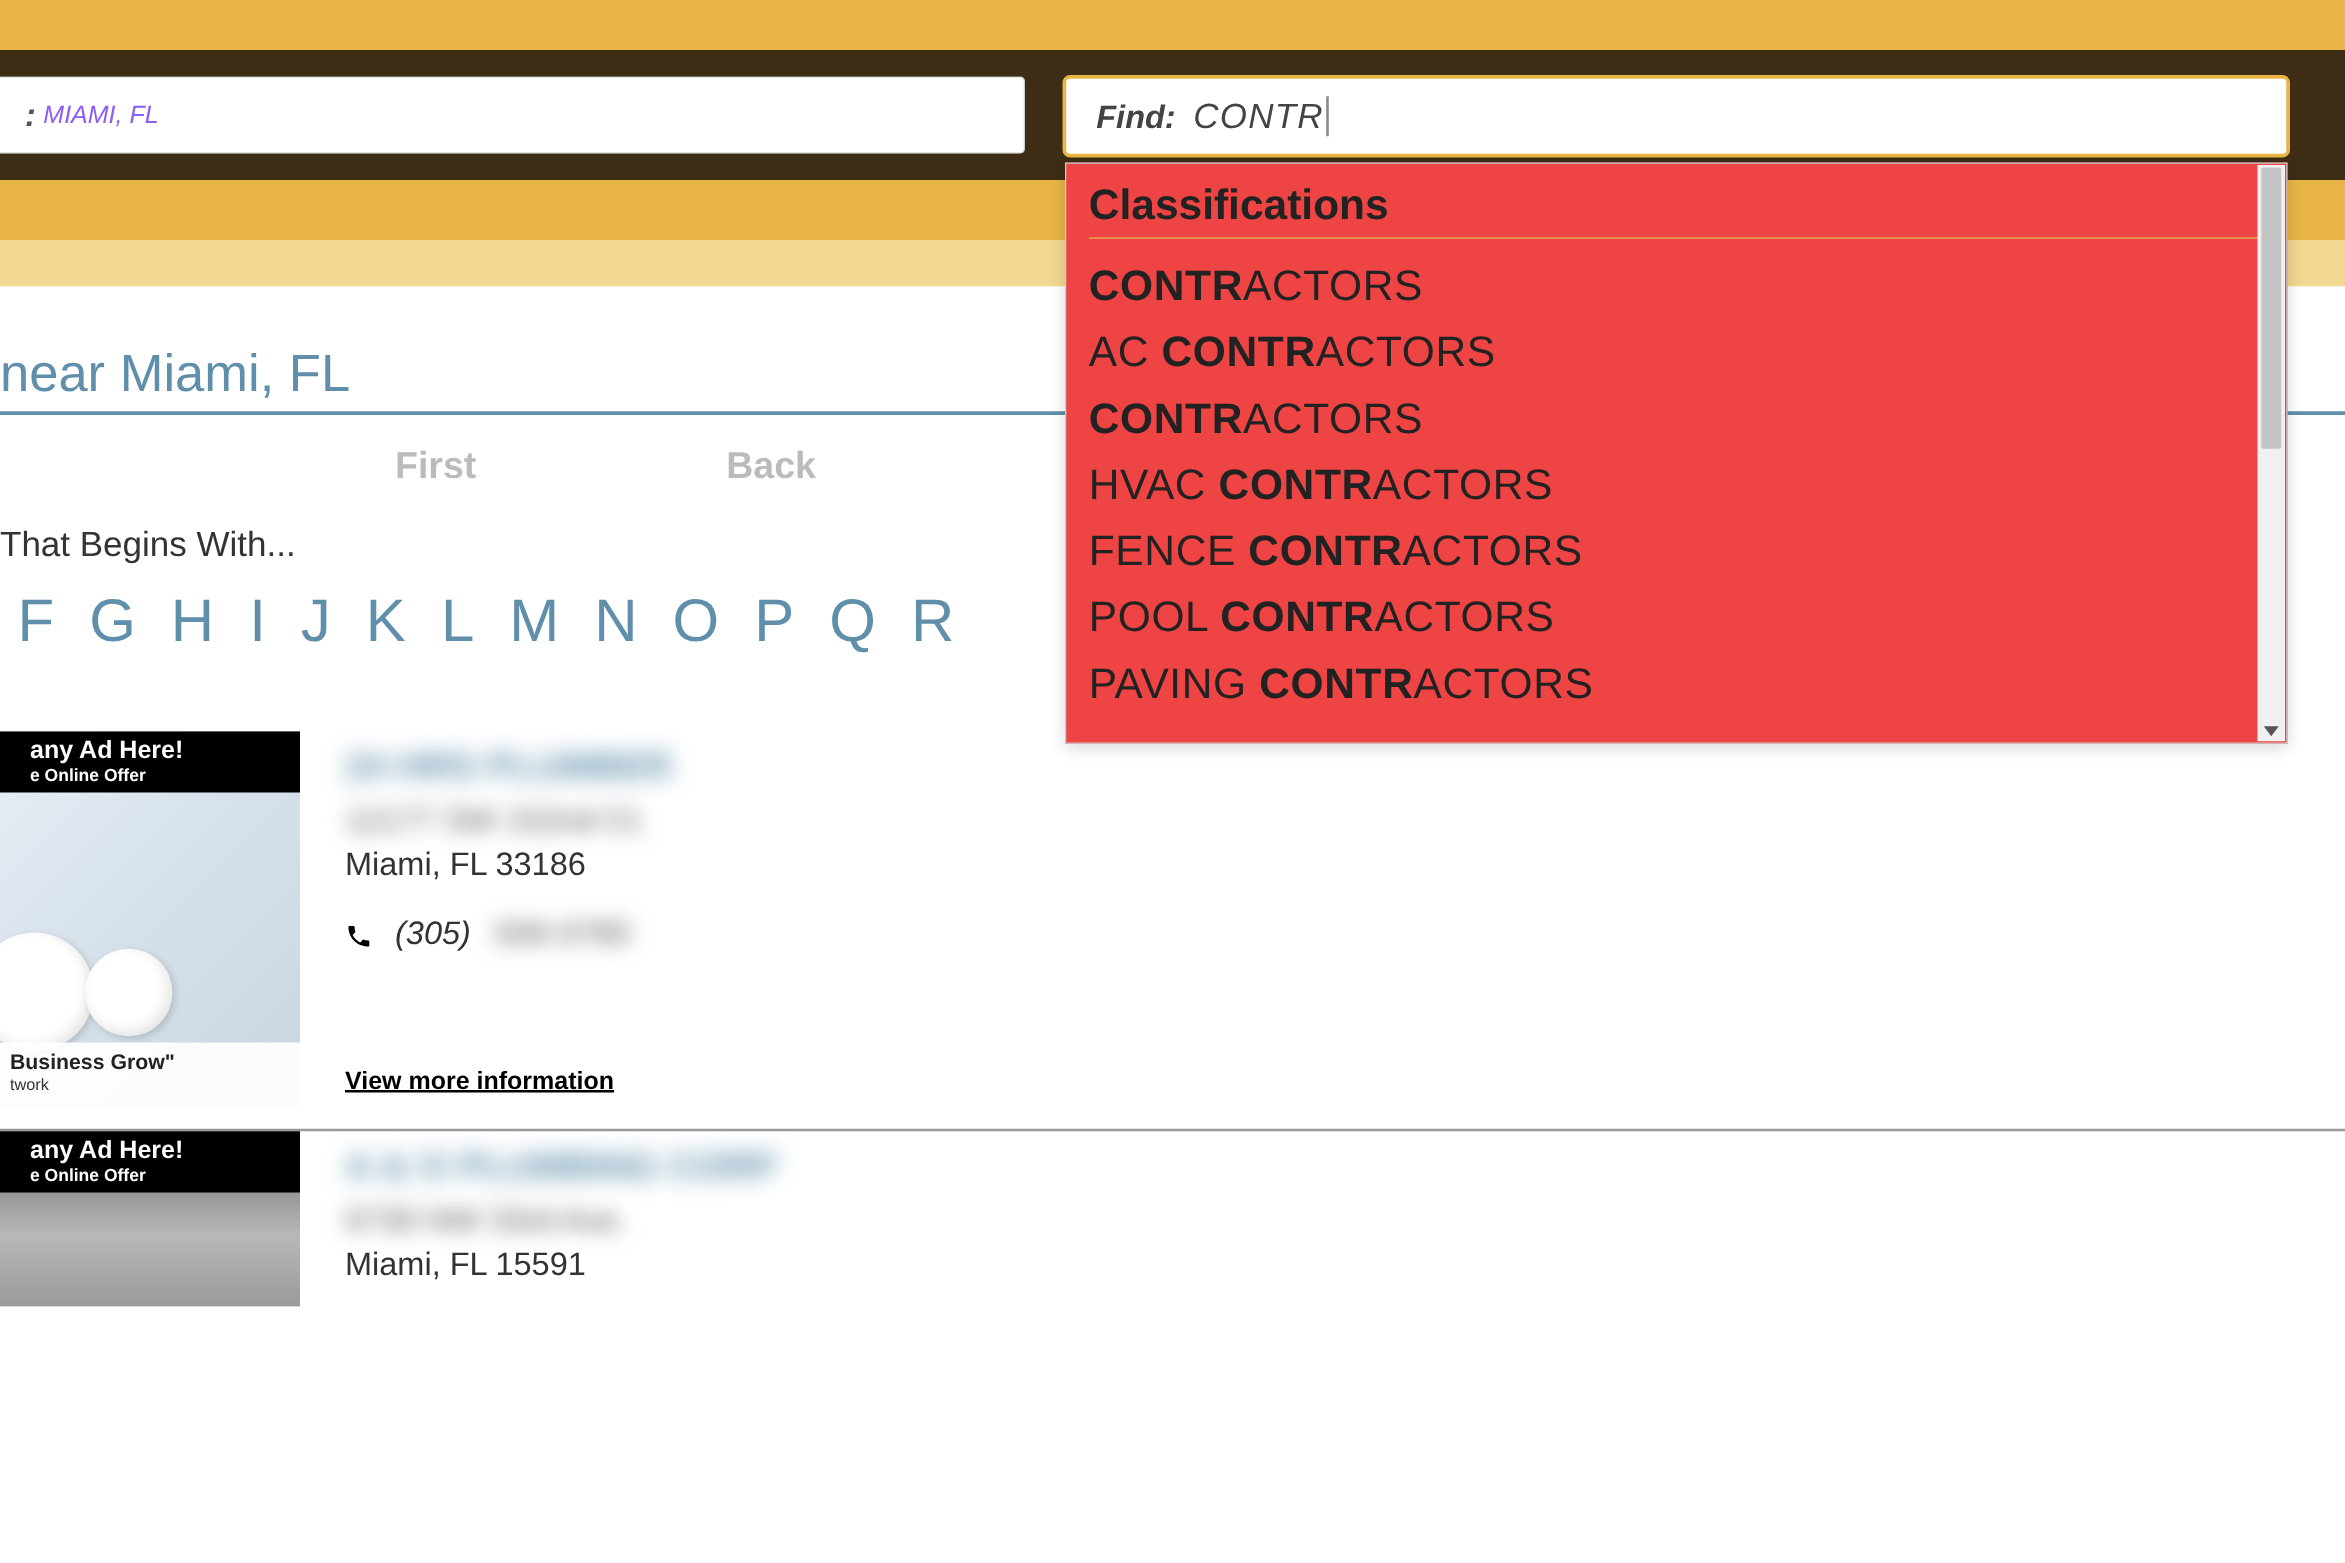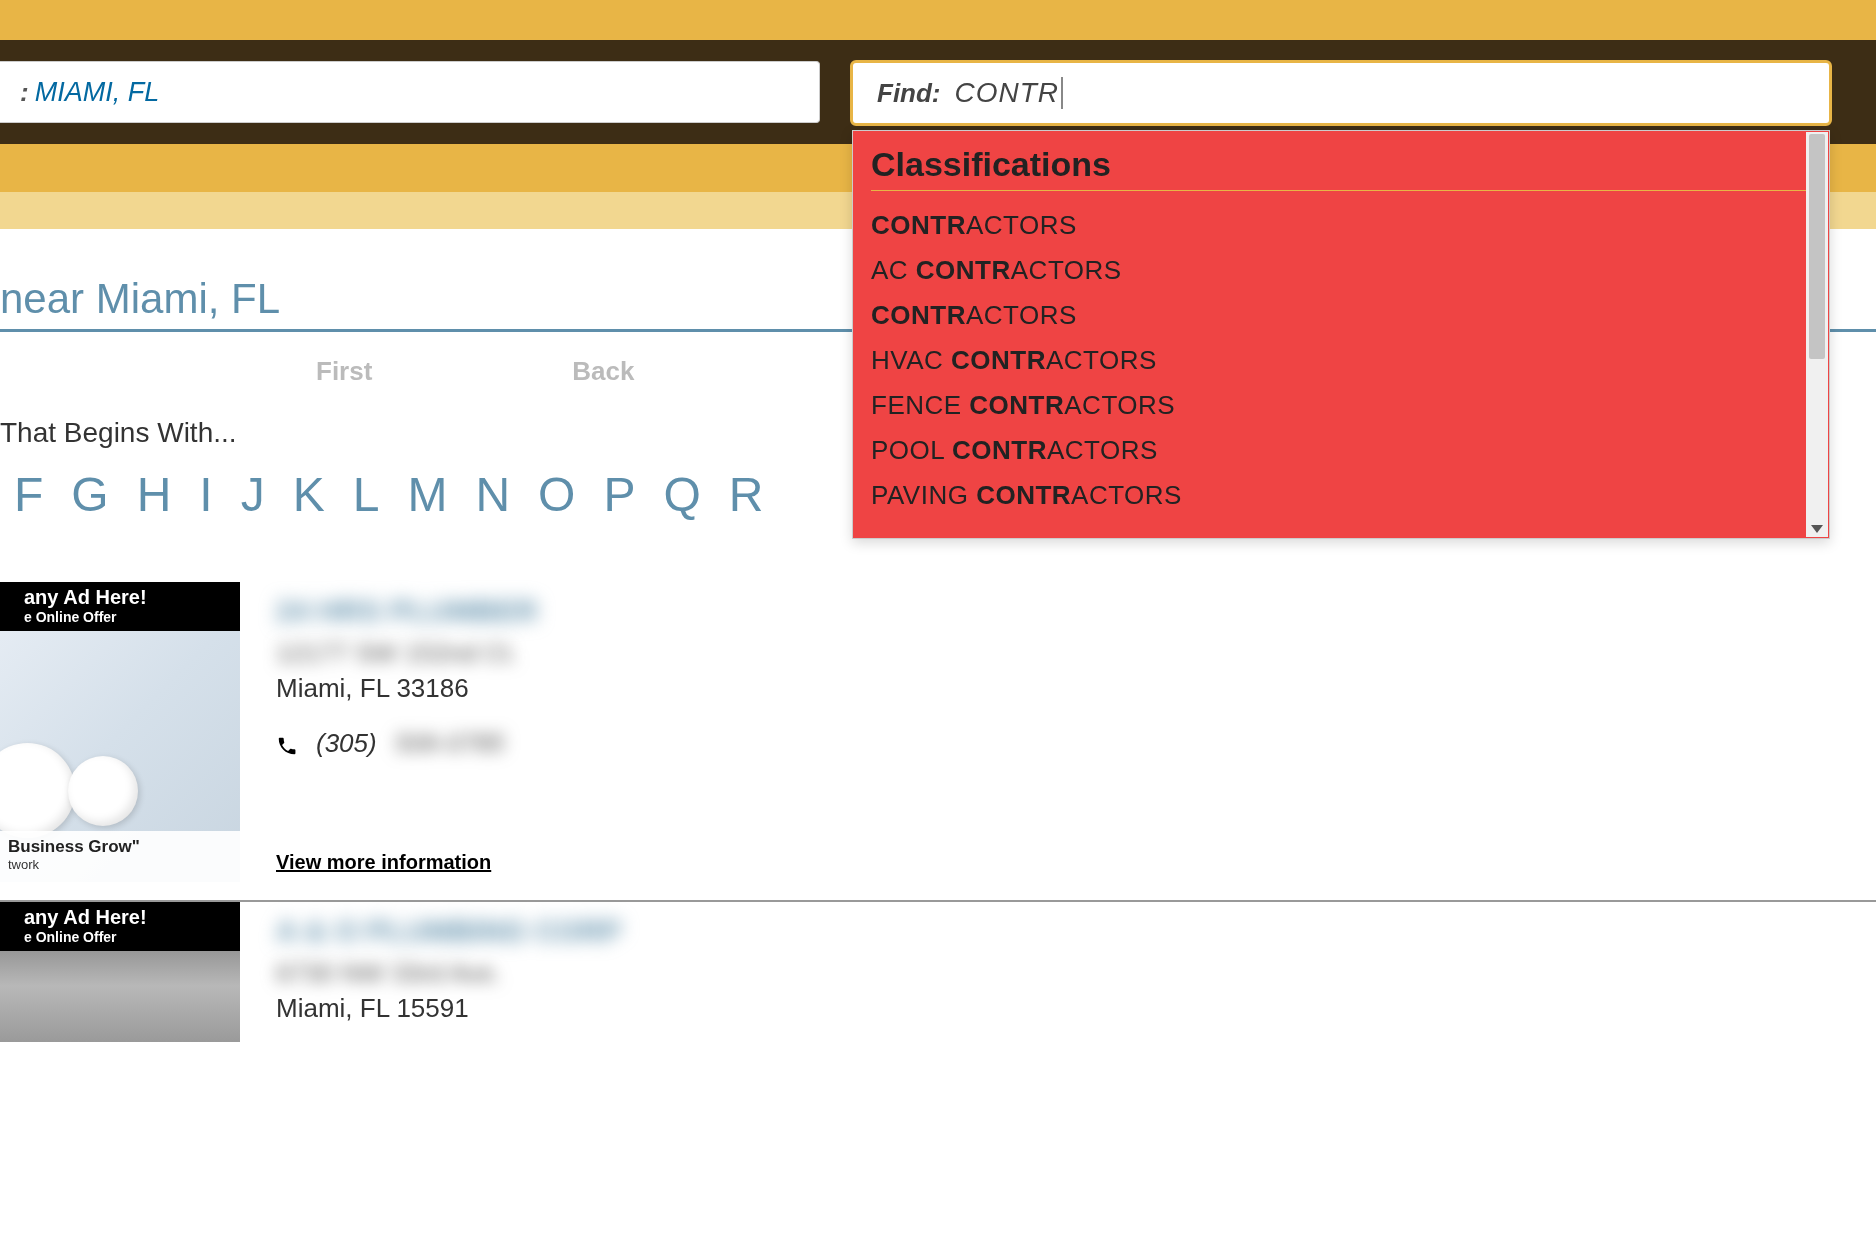--- a/index.html
+++ b/index.html
@@ -18,22 +18,22 @@
   border-radius: 0 4px 4px 0;
   display: flex;
   align-items: center;
   padding: 0 20px;
   border-top: 1px solid #ccc;
   border-bottom: 1px solid #ccc;
   border-right: 1px solid #ccc;
 }
 .search-location .val {
   font-style: italic;
-  font-size: 27px;
-  color: #0369a1;
+  font-size: 20px;
+  color: #8b5cf6;
   font-weight: 500;
 }
 
 .search-find-wrap {
   position: absolute;
   left: 850px;
   top: 20px;
   width: 982px;
   z-index: 100;
 }
@@ -80,21 +80,21 @@
   color: #222;
   font-weight: bold;
   margin-bottom: 6px;
 }
 .dropdown hr {
   border: none;
   border-top: 1px solid #e8b546;
   margin-bottom: 12px;
 }
 .dropdown .item {
-  font-size: 26px;
+  font-size: 34px;
   color: #222;
   padding: 7px 0;
   cursor: pointer;
   letter-spacing: 0.5px;
 }
 .dropdown .item b { font-weight: bold; }
 
 .scrollbar-track {
   position: absolute;
   right: 1px;
@@ -138,21 +138,21 @@
 }
 
 .pager {
   display: flex;
   gap: 200px;
   padding-left: 316px;
   margin-bottom: 30px;
 }
 .pager span {
   color: #bbb;
-  font-size: 26px;
+  font-size: 30px;
   font-weight: bold;
 }
 
 .begins-with {
   font-size: 28px;
   color: #333;
   margin-bottom: 18px;
   padding-left: 0;
 }
 .alpha-row {

